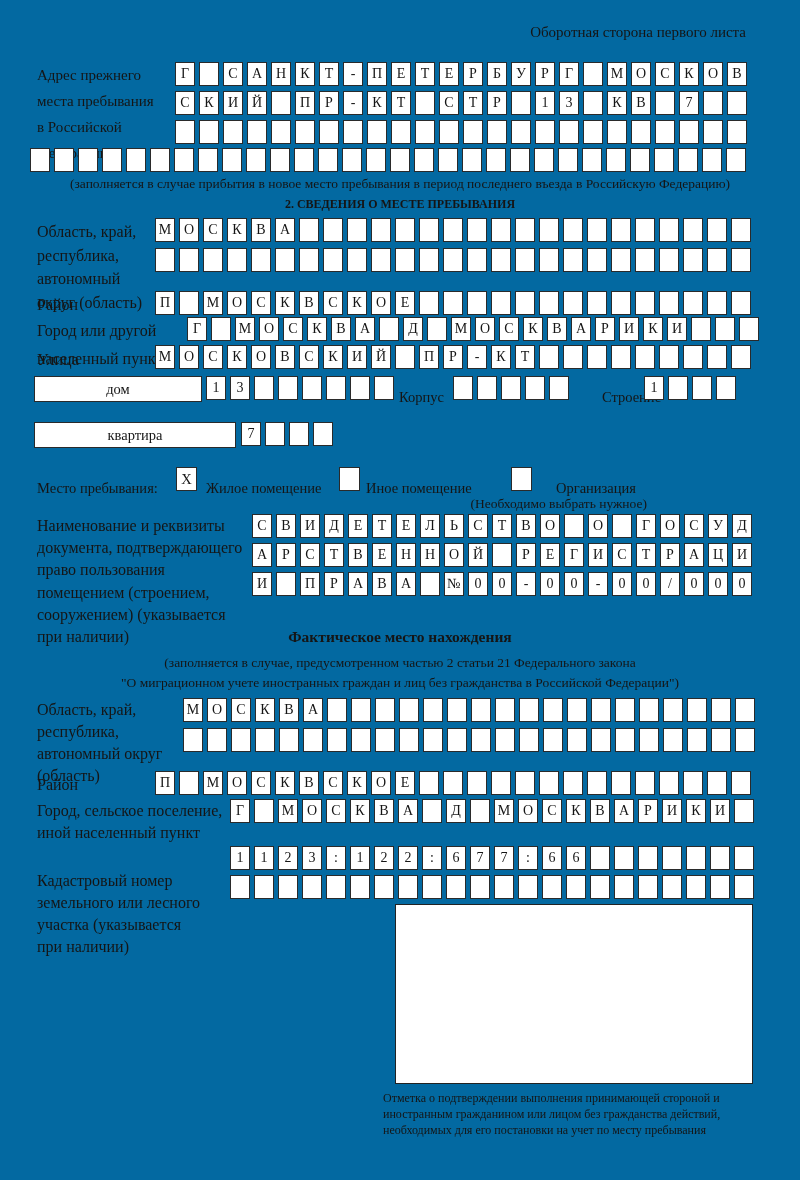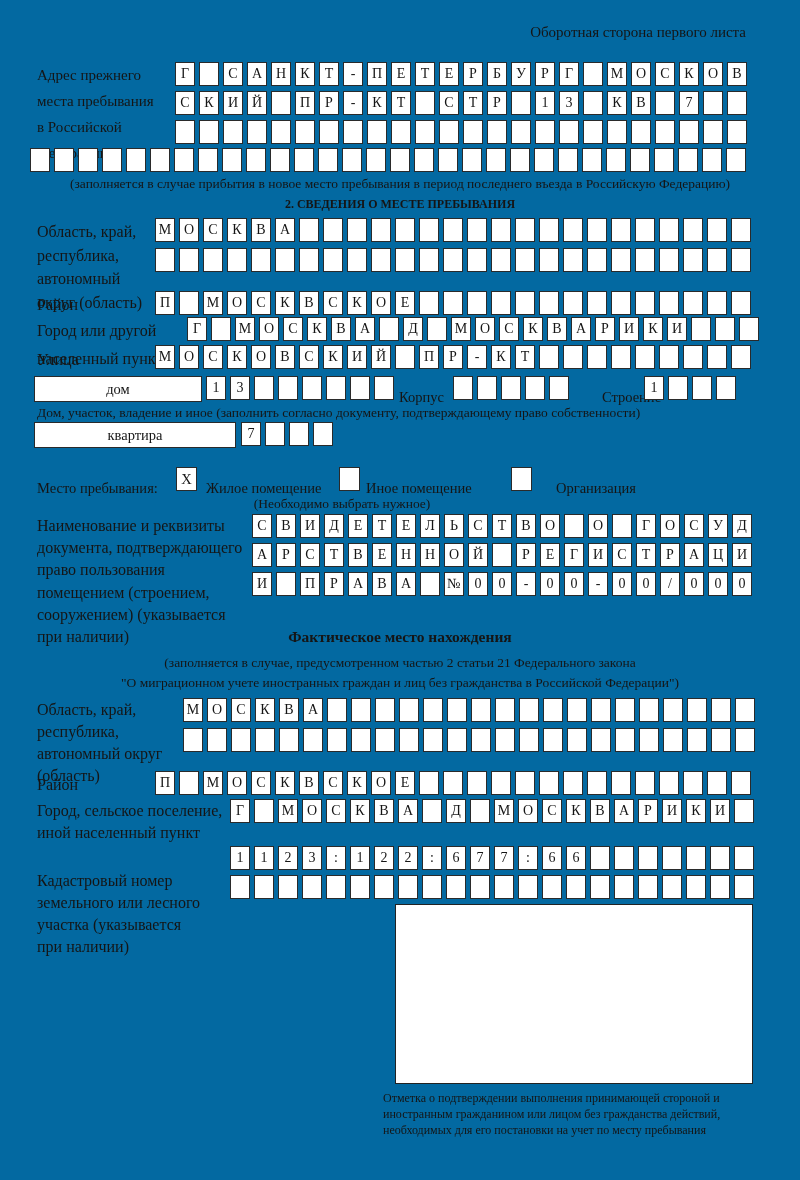--- a/index.html
+++ b/index.html
@@ -320,38 +320,37 @@
       <span class="cell"></span>
       <span class="cell"></span>
     </div>
   <div class="opt-label" style="left:602px;top:380px;">Строение</div>
   <div class="boxrow" style="left:644px;top:376px;">
       <span class="cell">1</span>
       <span class="cell"></span>
       <span class="cell"></span>
       <span class="cell"></span>
     </div>
-  <div class="note" style="left:37px;top:405px;">Дом, участок, владение и иное (заполнить согласно документу, подтверждающему право собственности)</div>
 
   <div class="widebox" style="left:34px;top:422px;width:202px;">квартира</div>
   <div class="boxrow" style="left:241px;top:422px;">
       <span class="cell">7</span>
       <span class="cell"></span>
       <span class="cell"></span>
       <span class="cell"></span>
     </div>
 
   <div class="opt-label" style="left:37px;top:471px;">Место пребывания:</div>
   <div class="cb" style="left:176px;top:467px;">X</div>
   <div class="opt-label" style="left:206px;top:471px;">Жилое помещение</div>
   <div class="cb" style="left:339px;top:467px;"></div>
   <div class="opt-label" style="left:366px;top:471px;">Иное помещение</div>
   <div class="cb" style="left:511px;top:467px;"></div>
   <div class="opt-label" style="left:556px;top:471px;">Организация</div>
-  <div class="note" style="left:37px;top:496px;width:610px;text-align:center;">(Необходимо выбрать нужное)</div>
+  <div class="note" style="left:37px;top:496px;width:610px;text-align:right;">(Необходимо выбрать нужное)</div>
 
   <div class="lbl abs" style="left:37px;top:515px;width:215px;line-height:22.2px;">Наименование и реквизиты
 документа, подтверждающего
 право пользования
 помещением (строением,
 сооружением) (указывается
 при наличии)</div>
   <div class="boxrow" style="left:252px;top:514px;">
       <span class="cell">С</span>
       <span class="cell">В</span>

